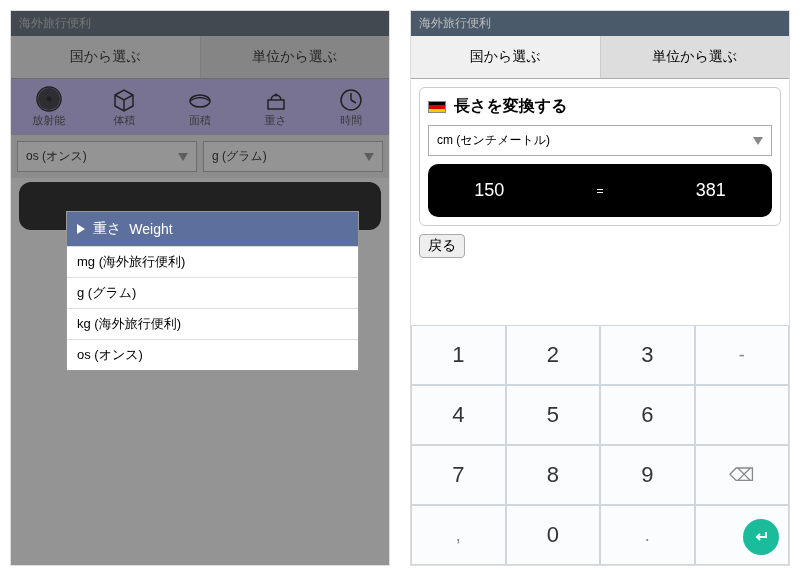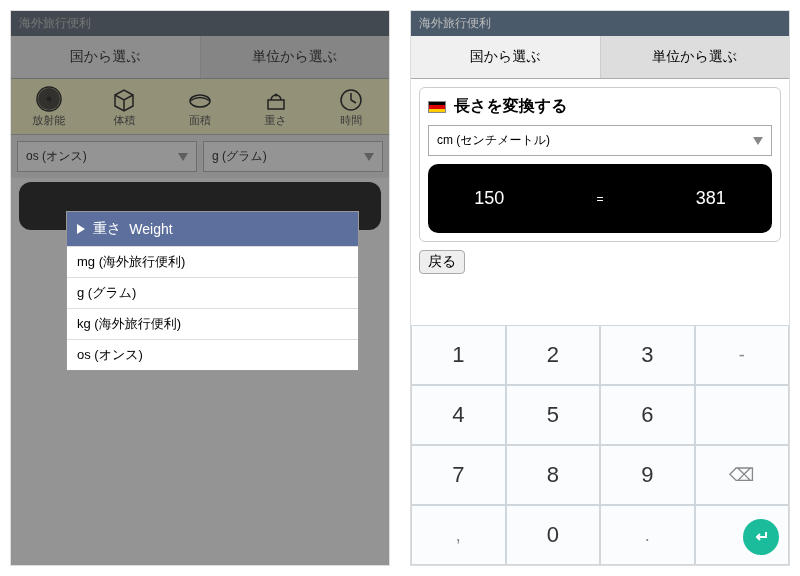--- a/index.html
+++ b/index.html
@@ -3,37 +3,37 @@
 <meta charset="utf-8">
 <style>
   * { box-sizing: border-box; margin: 0; padding: 0; font-family: Arial, sans-serif; }
   body { background: #fff; width: 800px; height: 576px; display: flex; gap: 20px; padding: 10px; }
   .phone { flex: 1; border: 1px solid #ddd; display: flex; flex-direction: column; position: relative; background: #fff; }
   .statusbar { background: #4a5a6a; color: #bbb; font-size: 12px; padding: 4px 8px; font-family: Liberation Mono, monospace; }
   .tabs { display: flex; background: #f0f0f0; border-bottom: 1px solid #aaa; }
   .tab { flex: 1; text-align: center; padding: 12px 4px; font-size: 14px; color: #000000; border-right: 1px solid #ccc; cursor: pointer; }
   .tab:last-child { border-right: none; }
   .tab.active { background: #ddd; }
-  .catrow { display: flex; background: #fef9c3; border-bottom: 1px solid #bbb; }
+  .catrow { display: flex; background: #c4b5fd; border-bottom: 1px solid #bbb; }
   .cat { flex: 1; display: flex; flex-direction: column; align-items: center; padding: 6px 0; font-size: 11px; color: #333; cursor: pointer; }
   .cat .ic { width: 28px; height: 28px; display: flex; align-items: center; justify-content: center; }
   .selrow { display: flex; gap: 6px; padding: 6px; background: #eee; }
   .sel { flex: 1; background: #fff; border: 1px solid #aaa; padding: 6px 8px; font-size: 12px; display: flex; justify-content: space-between; align-items: center; cursor: pointer; }
   .sel .tri { width: 0; height: 0; border-left: 5px solid transparent; border-right: 5px solid transparent; border-top: 8px solid #888; }
   .blackbar { background: #000; border-radius: 12px; margin: 4px 8px; height: 48px; }
   .dim-overlay { position: absolute; inset: 0; background: rgba(60,60,60,0.55); pointer-events: none; }
   .dropdown { position: absolute; left: 55px; right: 30px; top: 200px; background: #fff; border: 1px solid #999; z-index: 10; }
   .dd-head { background: #5d6f9c; color: #fff; padding: 8px 10px; font-size: 14px; display: flex; align-items: center; gap: 8px; }
   .dd-head .play { width: 0; height: 0; border-top: 5px solid transparent; border-bottom: 5px solid transparent; border-left: 8px solid #fff; }
   .dd-item { padding: 6px 10px; font-size: 13px; border-top: 1px solid #ddd; cursor: pointer; }
   
   .card { margin: 8px; border: 1px solid #ccc; border-radius: 6px; padding: 8px; display: flex; flex-direction: column; gap: 8px; }
   .cardtitle { display: flex; align-items: center; gap: 8px; font-size: 16px; font-weight: bold; }
   .flag { width: 18px; height: 12px; background: linear-gradient(to bottom, #000 33%, #d00 33% 66%, #fc0 66%); border: 1px solid #888; }
-  .conv { background: #000; border-radius: 10px; display: flex; align-items: center; justify-content: space-around; color: #fff; font-size: 18px; padding: 24px 0; }
+  .conv { background: #000; border-radius: 10px; display: flex; align-items: center; justify-content: space-around; color: #fff; font-size: 18px; padding: 16px 0; }
   .eq { font-size: 12px; }
   .backbtn { align-self: flex-start; margin: 0 8px 4px; border: 1px solid #aaa; padding: 2px 8px; font-size: 14px; background: #eee; border-radius: 4px; cursor: pointer; }
   .keypad { margin-top: auto; background: #e6eaed; display: grid; grid-template-columns: repeat(4,1fr); }
   .key { border: 1px solid #cfd6dc; background: #fafcfd; height: 60px; display: flex; align-items: center; justify-content: center; font-size: 22px; color: #333; cursor: pointer; }
   .key.light { color: #888; font-size: 18px; }
   .keypad-rel { position: relative; }
   .enterfab { position: absolute; right: 10px; bottom: 10px; width: 36px; height: 36px; border-radius: 50%; background: #1abc9c; display: flex; align-items: center; justify-content: center; color: #fff; cursor: pointer; }
 </style>
 </head>
 <body>

